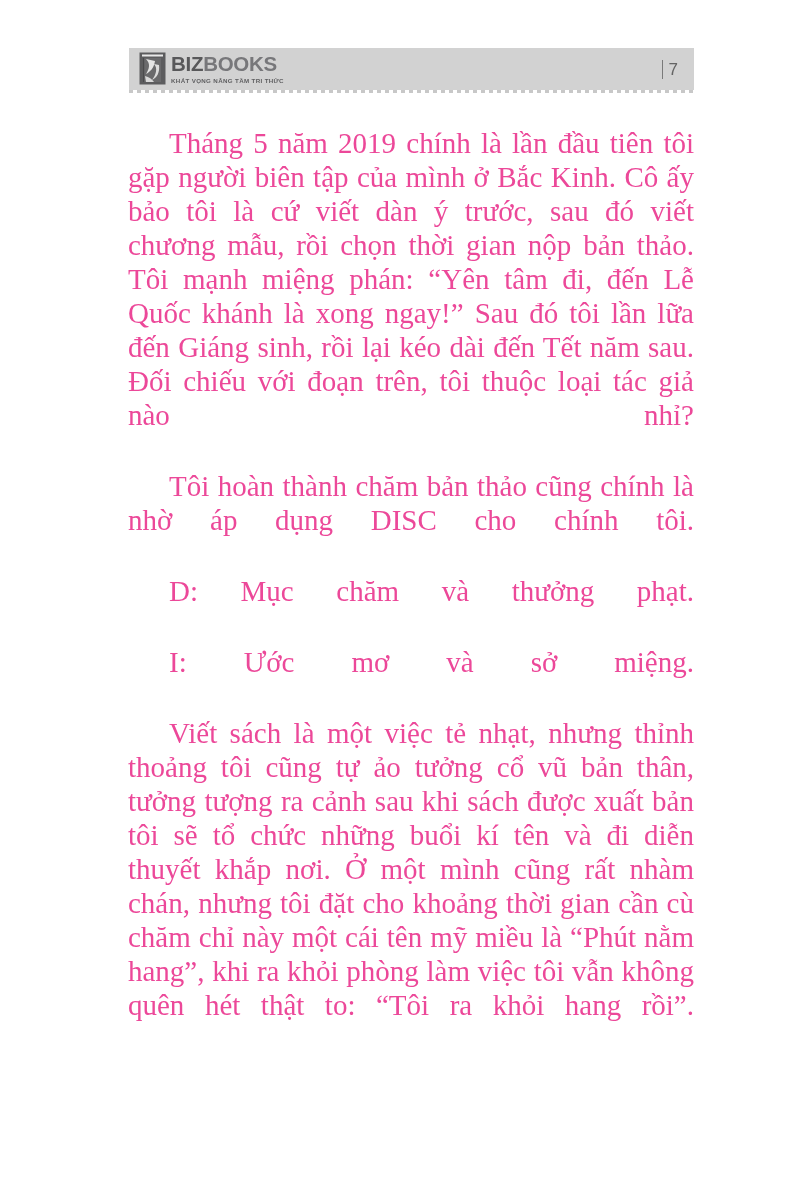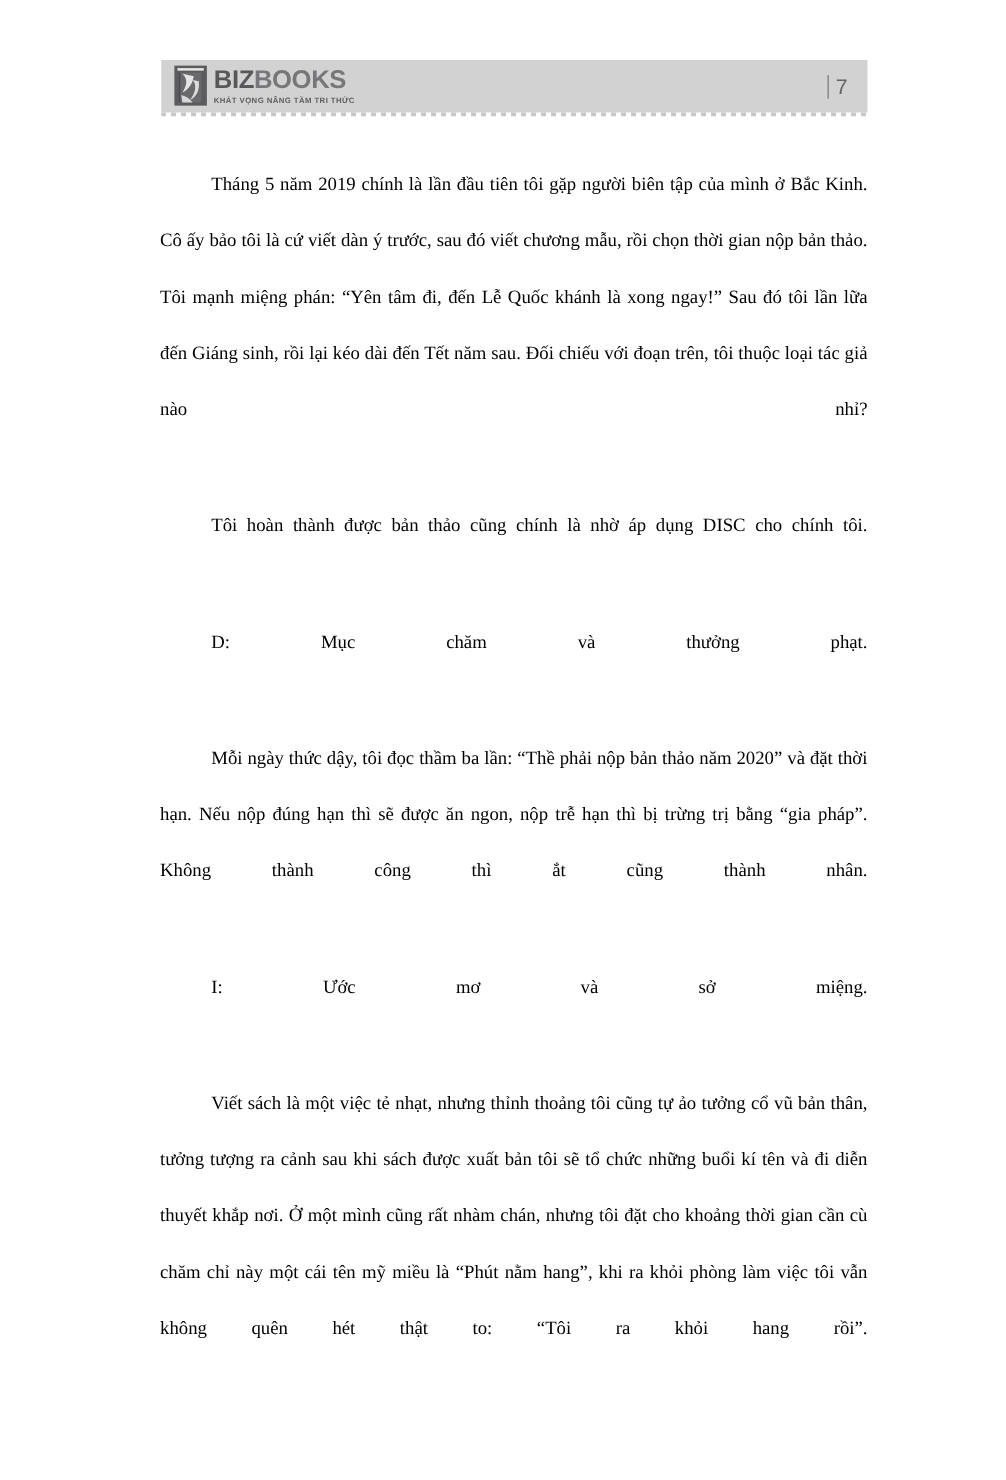--- a/index.html
+++ b/index.html
@@ -115,23 +115,23 @@
   
   .textblock {
     position: absolute;
     left: 128px;
     top: 126px;
     width: 566px;
   }
 
   .para {
     margin: 0 0 3px 0;
-    font-size: 15px;
-    line-height: 45px;
-    color: #000000;
+    font-size: 29px;
+    line-height: 34px;
+    color: #ec4899;
     text-align: justify;
     text-indent: 41px;
     hyphens: none;
     -webkit-hyphens: none;
   }
 
   
   .para::after {
     content: "";
     display: inline-block;
@@ -166,21 +166,20 @@
     <div class="folio">
       <span class="folio-rule"></span>
       <span class="folio-num">7</span>
     </div>
   </div>
 
   <div class="header-dashes"></div>
 
   <div class="textblock">
     <p class="para">Tháng 5 năm 2019 chính là lần đầu tiên tôi gặp người biên tập của mình ở Bắc Kinh. Cô ấy bảo tôi là cứ viết dàn ý trước, sau đó viết chương mẫu, rồi chọn thời gian nộp bản thảo. Tôi mạnh miệng phán: “Yên tâm đi, đến Lễ Quốc khánh là xong ngay!” Sau đó tôi lần lữa đến Giáng sinh, rồi lại kéo dài đến Tết năm sau. Đối chiếu với đoạn trên, tôi thuộc loại tác giả nào nhỉ?</p>
-    <p class="para">Tôi hoàn thành được bản thảo cũng chính là nhờ áp dụng DISC cho chính tôi.</p>
+    <p class="para">Tôi hoàn thành chăm bản thảo cũng chính là nhờ áp dụng DISC cho chính tôi.</p>
     <p class="para">D: Mục chăm và thưởng phạt.</p>
-    <p class="para">Mỗi ngày thức dậy, tôi đọc thầm ba lần: “Thề phải nộp bản thảo năm 2020” và đặt thời hạn. Nếu nộp đúng hạn thì sẽ được ăn ngon, nộp trễ hạn thì bị trừng trị bằng “gia pháp”. Không thành công thì ắt cũng thành nhân.</p>
     <p class="para">I: Ước mơ và sở miệng.</p>
     <p class="para">Viết sách là một việc tẻ nhạt, nhưng thỉnh thoảng tôi cũng tự  ảo tưởng cổ vũ bản thân, tưởng tượng ra cảnh sau khi sách được xuất bản tôi sẽ tổ chức những buổi kí tên và đi diễn thuyết khắp nơi. Ở một mình cũng rất nhàm chán, nhưng tôi đặt cho khoảng thời gian cần cù chăm chỉ này một cái tên mỹ miều là “Phút nằm hang”, khi ra khỏi phòng làm việc tôi vẫn không quên hét thật to: “Tôi ra khỏi hang rồi”.</p>
 
   </div>
 
 </div>
 
 </body></html>

